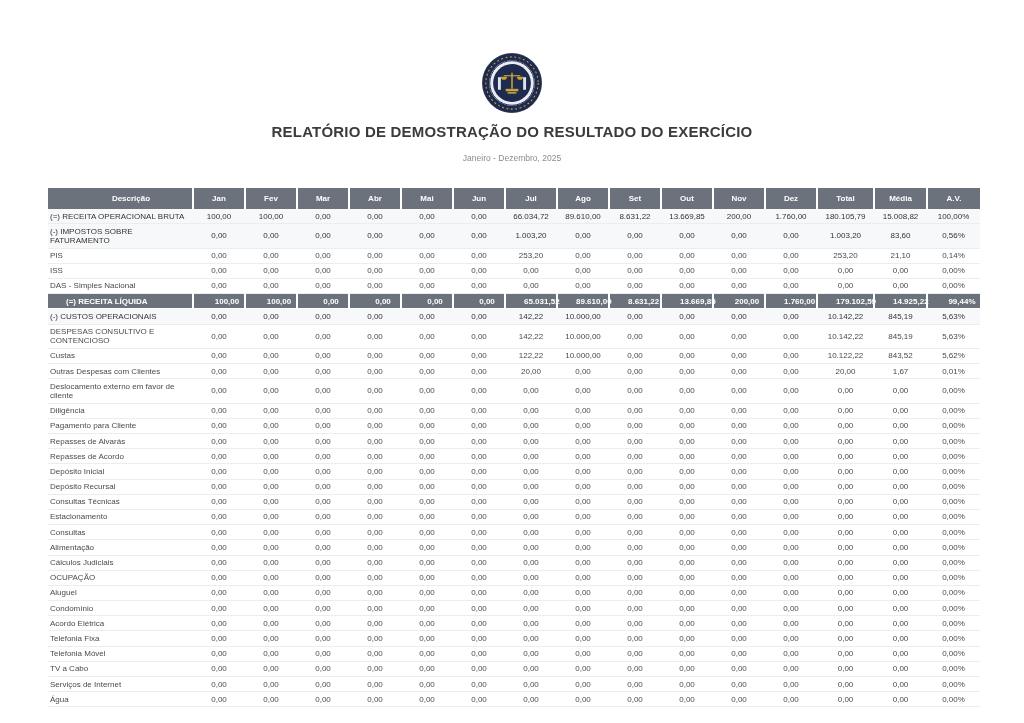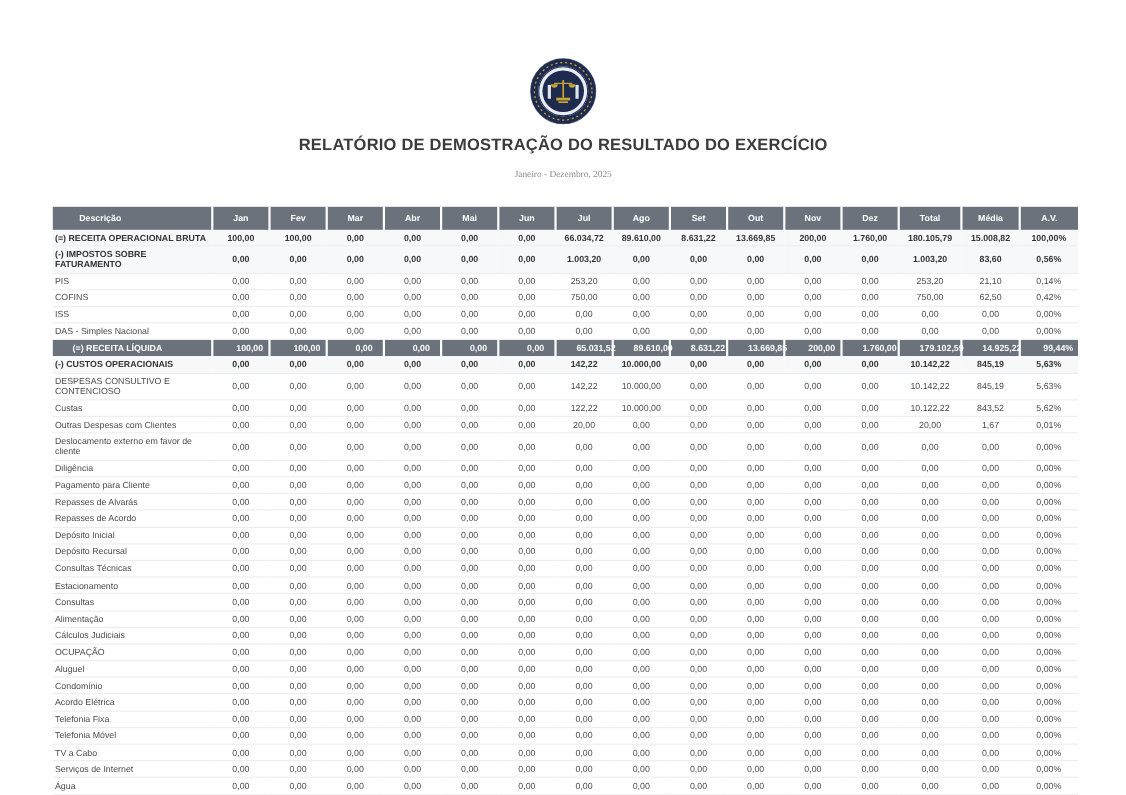--- a/index.html
+++ b/index.html
@@ -17,21 +17,20 @@
     font-weight: 700;
     color: #3b3b3b;
     letter-spacing: 0.2px;
   }
 
   .report-subtitle {
     margin-top: 13px;
     text-align: center;
     font-size: 8.5px;
     color: #8b8b8b;
-    font-family: Liberation Serif, serif;
   }
 
   .table-wrap { margin: 25px 44px 0 48px; }
 
   table.report {
     border-collapse: collapse;
     table-layout: fixed;
     width: 932px;
   }
   col.col-desc  { width: 145px; }
@@ -42,38 +41,38 @@
 
   table.report th {
     background: var(--header-bg, #6c727c);
     color: #ffffff;
     font-size: 8px;
     font-weight: 700;
     text-align: center;
     padding: 6px 2px;
     border-right: 2px solid #ffffff;
   }
-  table.report th:first-child { text-align: left; padding-left: 24px; }
+  table.report th:first-child { text-align: center; padding-left: 24px; }
   table.report th:last-child  { border-right: none; }
 
   table.report td {
     font-size: 8px;
     color: #4a4a4a;
     text-align: center;
     padding: 2.5px 2px;
     border-bottom: 1px solid #ecedef;
     line-height: 1.15;
   }
   table.report td.desc { text-align: left; }
   td.indent-0 { padding-left: 6px;  }
   td.indent-1 { padding-left: 13px; }
   td.indent-2 { padding-left: 21px; }
 
   tr.bold td {
-    font-weight: 700;
+    font-weight: 400;
     color: #333333;
     background: var(--bold-row-bg, #f7f8f9);
   }
 
   tr.highlight td {
     background: var(--highlight-bg, #6c727c);
     color: #ffffff;
     font-weight: 700;
     border-right: 2px solid #ffffff;
     border-bottom: 1px solid #ffffff;
@@ -195,38 +194,20 @@
             <td>0,00</td>
             <td>0,00</td>
             <td>0,00</td>
             <td>0,00</td>
             <td>0,00</td>
             <td>253,20</td>
             <td>21,10</td>
             <td>0,14%</td>
           </tr>
           <tr class="normal">
-            <td class="desc indent-1">COFINS</td>
-            <td>0,00</td>
-            <td>0,00</td>
-            <td>0,00</td>
-            <td>0,00</td>
-            <td>0,00</td>
-            <td>0,00</td>
-            <td>750,00</td>
-            <td>0,00</td>
-            <td>0,00</td>
-            <td>0,00</td>
-            <td>0,00</td>
-            <td>0,00</td>
-            <td>750,00</td>
-            <td>62,50</td>
-            <td>0,42%</td>
-          </tr>
-          <tr class="normal">
             <td class="desc indent-1">ISS</td>
             <td>0,00</td>
             <td>0,00</td>
             <td>0,00</td>
             <td>0,00</td>
             <td>0,00</td>
             <td>0,00</td>
             <td>0,00</td>
             <td>0,00</td>
             <td>0,00</td>

